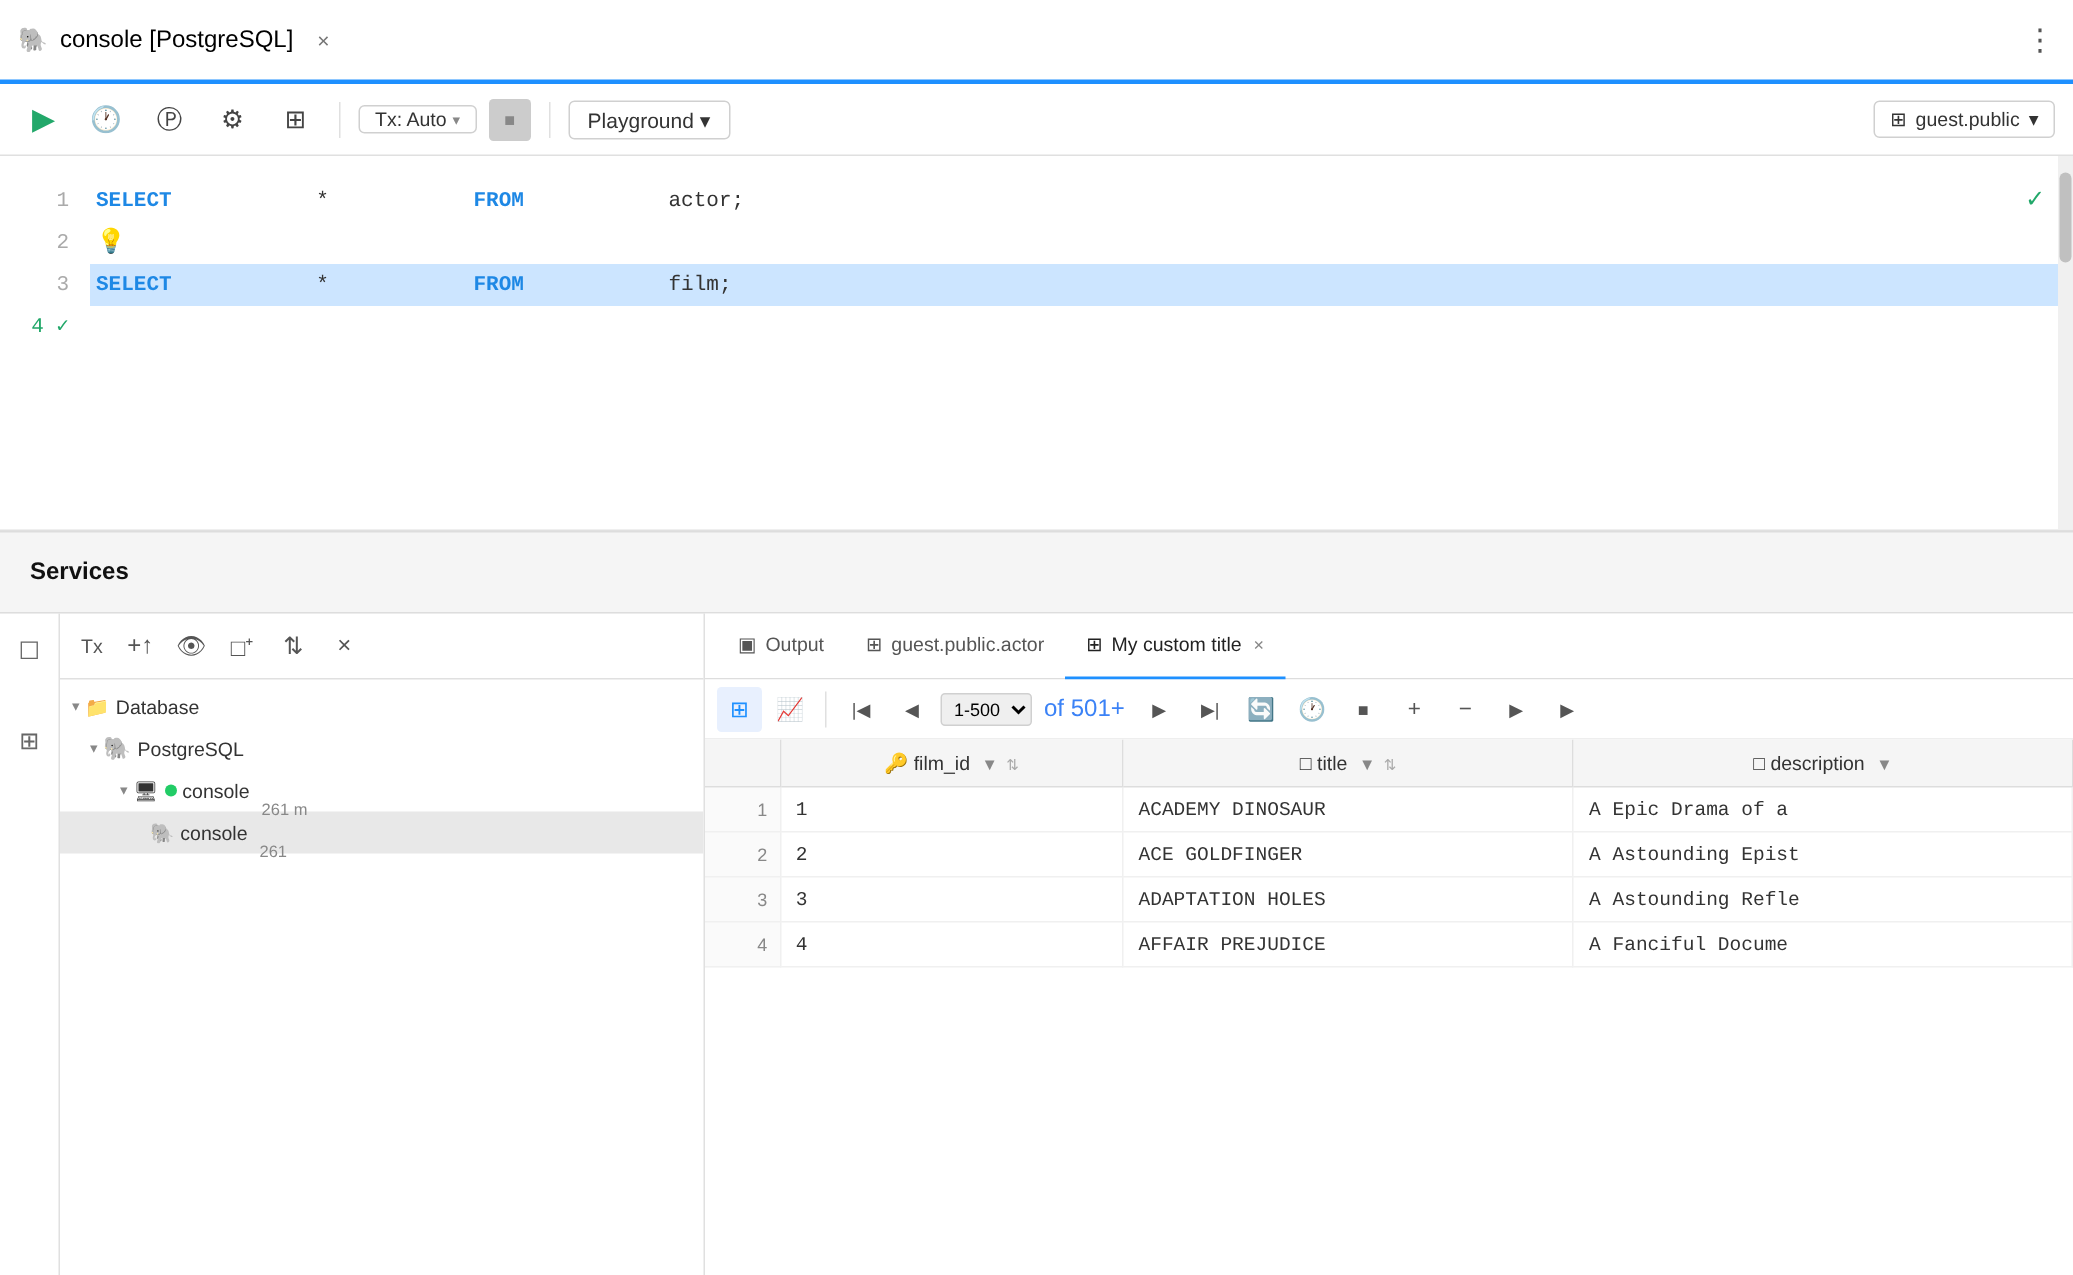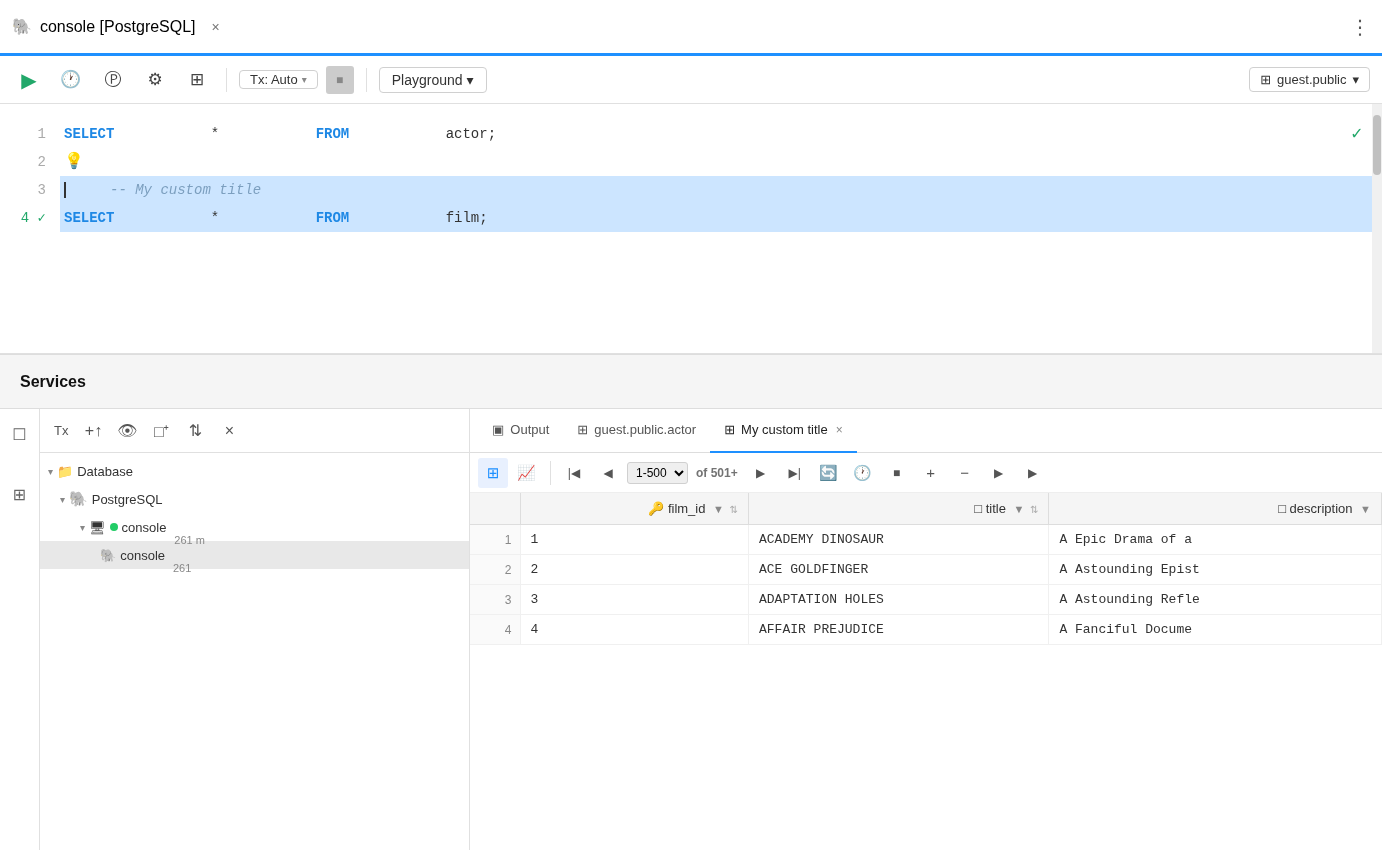--- a/index.html
+++ b/index.html
@@ -136,29 +136,29 @@
     .tab.active { color: #222; border-bottom: 2px solid #1e90ff; font-weight: 500; }
     .tab-close { font-size: 12px; color: #888; cursor: pointer; margin-left: 2px; }
 
     
     .data-toolbar {
       display: flex; align-items: center; height: 40px; padding: 0 8px; gap: 4px;
       border-bottom: 1px solid #eee; background: #fff;
     }
     .data-btn { width: 30px; height: 30px; display: flex; align-items: center; justify-content: center; cursor: pointer; color: #555; font-size: 15px; border-radius: 3px; border: none; background: transparent; }
     .data-btn.active { background: #e8f0fe; color: #1e90ff; }
-    .page-info { font-size: 12px; color: #737373; padding: 0 4px; font-weight: bold; }
+    .page-info { font-size: 16px; color: #3b82f6; padding: 0 4px; }
     .page-select { border: 1px solid #d0d0d0; border-radius: 3px; padding: 2px 4px; font-size: 12px; cursor: pointer; }
 
     
     .data-table-wrap { flex: 1; overflow: auto; }
     table { width: 100%; border-collapse: collapse; font-size: 13px; }
     thead th {
       background: #f5f5f5; border-bottom: 1px solid #ddd; border-right: 1px solid #ddd;
-      padding: 8px 10px; text-align: right; font-weight: 500; color: #333;
+      padding: 8px 10px; text-align: center; font-weight: 500; color: #333;
       position: sticky; top: 0; white-space: nowrap;
     }
     thead th:first-child { width: 50px; }
     tbody td { border-bottom: 1px solid #f0f0f0; border-right: 1px solid #f0f0f0; padding: 7px 10px; color: #333; font-family: 'Courier New', monospace; font-size: 13px; }
     tbody td:first-child { color: #888; font-family: sans-serif; font-size: 12px; text-align: right; padding-right: 8px; background: #fafafa; }
     .filter-icon { font-size: 11px; color: #888; cursor: pointer; margin-left: 4px; }
     .sort-icon { font-size: 10px; color: #aaa; cursor: pointer; margin-left: 2px; }
   </style>
 </head>
 <body>
@@ -205,23 +205,20 @@
     <div class="line-num">3</div>
     <div class="line-num has-check">4 ✓</div>
   </div>
   <div class="editor-content">
     <div class="editor-line">
       <span class="kw-select">SELECT</span>&nbsp;<span class="kw-star">*</span>&nbsp;<span class="kw-from">FROM</span>&nbsp;<span class="kw-table">actor;</span>
       <span class="check-green" style="position:static;margin-left:auto;padding-right:20px;">✓</span>
     </div>
     <div class="editor-line">
       <span class="bulb">💡</span>
-    </div>
-    <div class="editor-line selected">
-      <span class="cursor-bar"></span><span class="comment">-- My custom title</span>
     </div>
     <div class="editor-line selected">
       <span class="kw-select">SELECT</span>&nbsp;<span class="kw-star">*</span>&nbsp;<span class="kw-from">FROM</span>&nbsp;<span class="kw-table">film;</span>
     </div>
     <div class="scrollbar-right">
       <div class="scrollbar-thumb"></div>
     </div>
   </div>
 </div>
 

